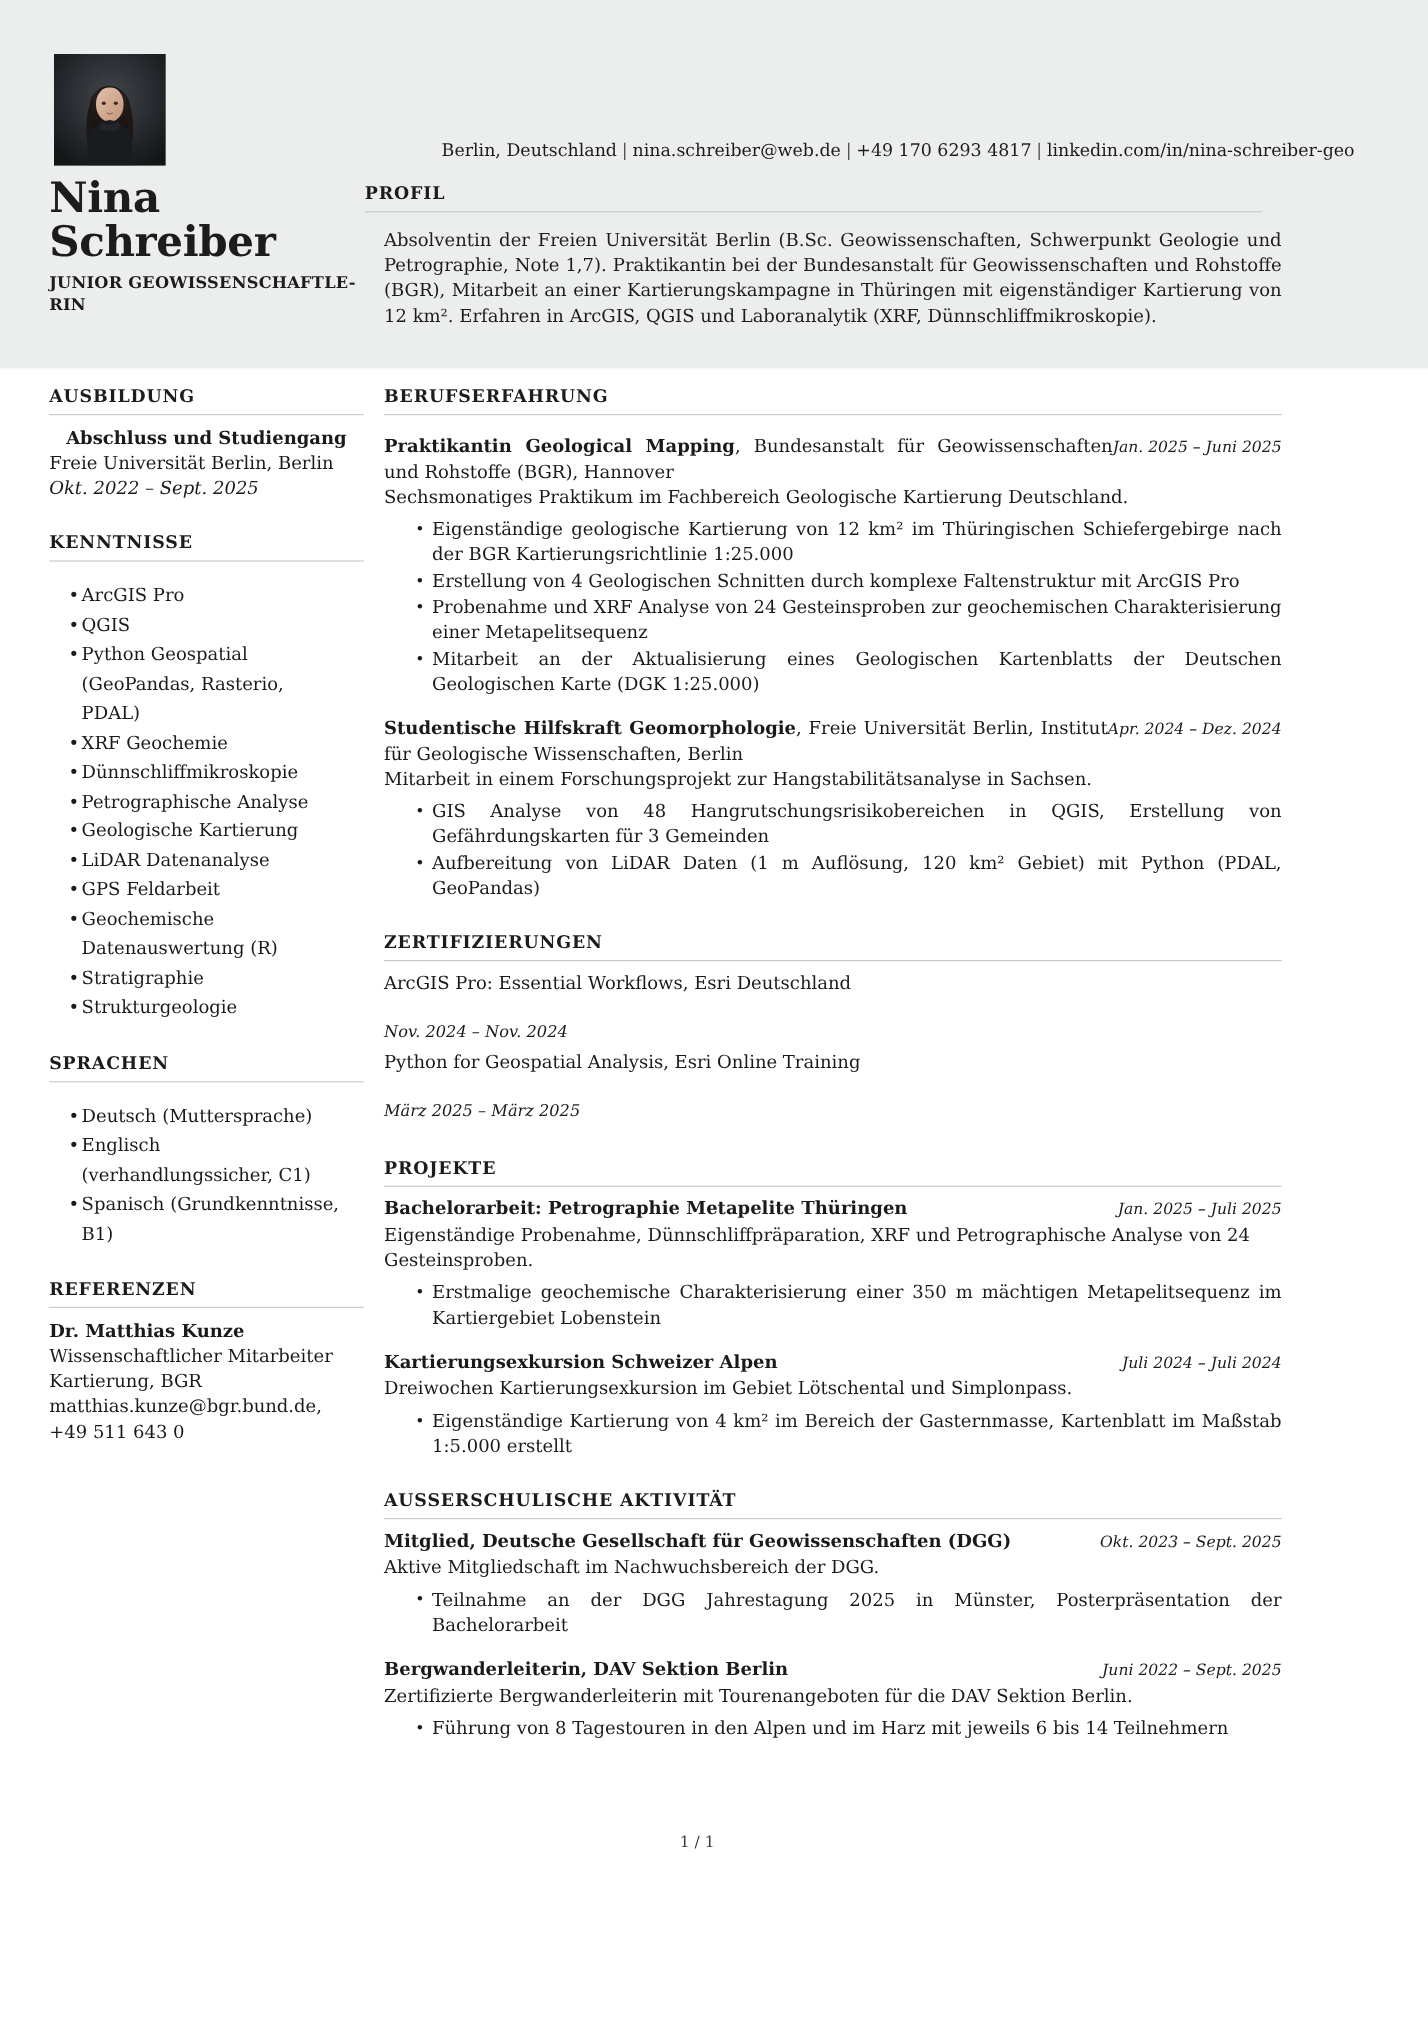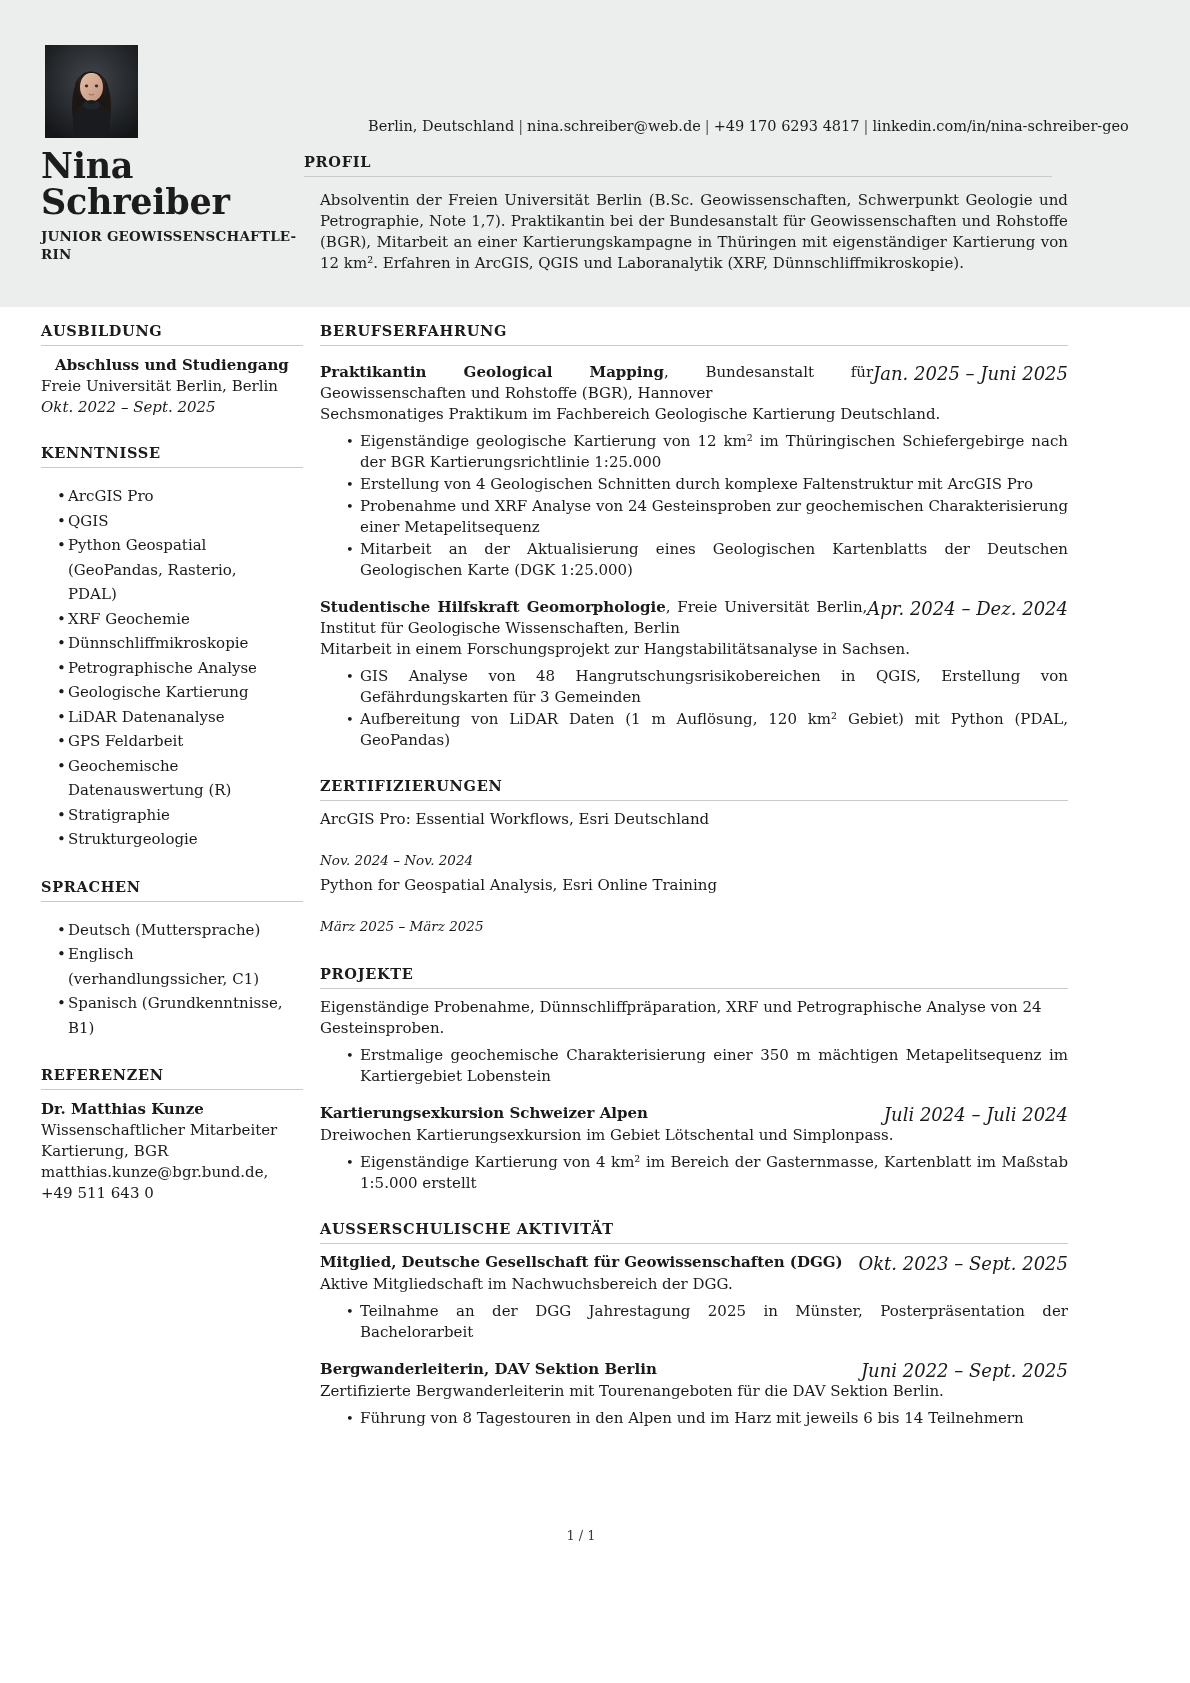--- a/index.html
+++ b/index.html
@@ -186,21 +186,21 @@
   .entry-head-text {
     flex: 1 1 auto;
     font-size: 15px;
     line-height: 21px;
     text-align: justify;
   }
   .entry-title { font-weight: bold; }
   .entry-date {
     flex: 0 0 auto;
     font-style: italic;
-    font-size: 18px;
+    font-size: 13px;
     line-height: 21px;
     white-space: nowrap;
     padding-top: 1px;
   }
   .entry-sub {
     font-size: 15px;
     line-height: 21px;
   }
   ul.bullets {
     list-style: none;
@@ -406,20 +406,24 @@
      </div>
         </div>
     </div>
 
     <div class="block">
       <div class="sec-title">PROJEKTE</div>
       <div class="sec-rule"></div>
       <div style="height:8px"></div>
       <div>
           <div class="entry">
+      <div class="entry-head">
+        <div class="entry-head-text"><span class="entry-title">Bachelorarbeit: Petrographie Metapelite Thüringen</span></div>
+        <div class="entry-date">Jan. 2025 – Juli 2025</div>
+      </div>
       <div class="entry-sub">Eigenständige Probenahme, Dünnschliffpräparation, XRF und Petrographische Analyse von 24 Gesteinsproben.</div>
       <ul class="bullets">
               <li>Erstmalige geochemische Charakterisierung einer <b>350 m mächtigen Metapelitsequenz</b> im Kartiergebiet Lobenstein</li>
             </ul>
     </div>
           <div class="entry">
       <div class="entry-head">
         <div class="entry-head-text"><span class="entry-title">Kartierungsexkursion Schweizer Alpen</span></div>
         <div class="entry-date">Juli 2024 – Juli 2024</div>
       </div>

